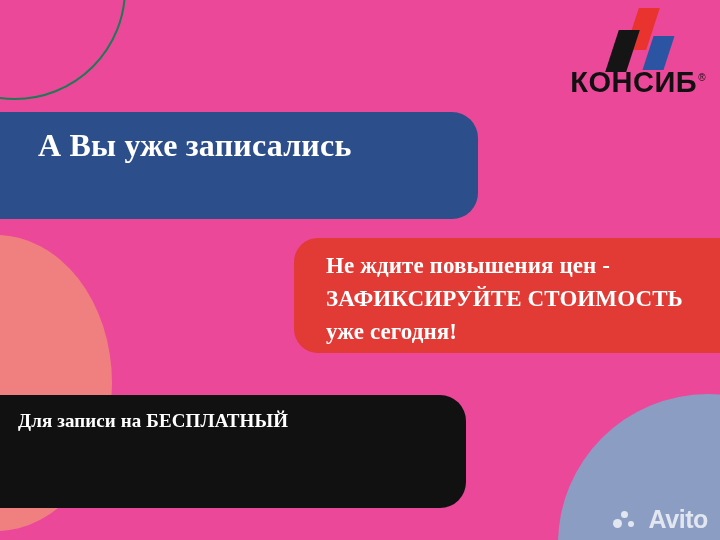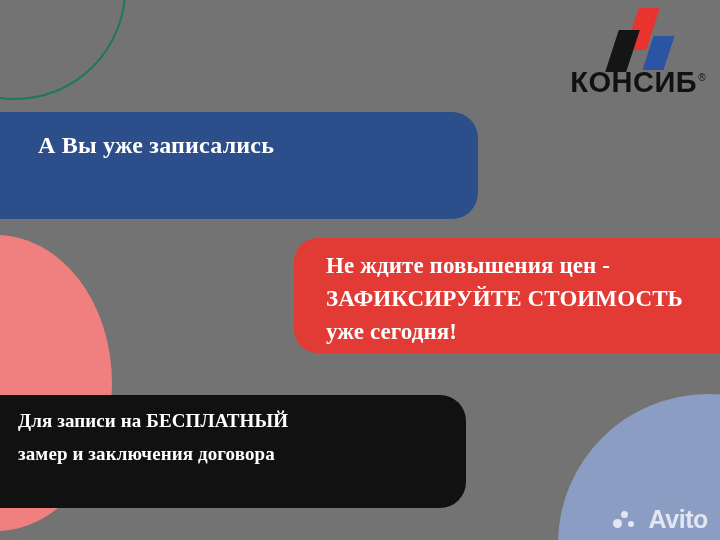--- a/index.html
+++ b/index.html
@@ -11,21 +11,21 @@
     height: 540px;
     background: #ffffff;
     font-family: "Liberation Serif", serif;
     overflow: hidden;
   }
 
   #ad-canvas {
     position: relative;
     width: 720px;
     height: 540px;
-    background: #737373;
+    background: #ec4899;
     overflow: hidden;
   }
 
   
   .deco-green-ring {
     position: absolute;
     left: -96px;
     top: -122px;
     width: 222px;
     height: 222px;
@@ -126,21 +126,21 @@
   .box-blue {
     left: -30px;
     top: 112px;
     width: 508px;
     height: 107px;
     background: #2c4e8a;
     border-radius: 0 26px 26px 0;
     padding: 14px 0 0 68px;
   }
   .box-blue .msg-line {
-    font-size: 24px;
+    font-size: 32px;
     line-height: 39px;
     letter-spacing: 0.2px;
   }
 
   .box-red {
     left: 294px;
     top: 238px;
     width: 460px;
     height: 115px;
     background: #e23a35;
@@ -224,21 +224,20 @@
   </div>
 
   <div class="msg-box box-red">
     <span class="msg-line">Не ждите повышения цен -</span>
     <span class="msg-line">ЗАФИКСИРУЙТЕ СТОИМОСТЬ</span>
     <span class="msg-line">уже сегодня!</span>
   </div>
 
   <div class="msg-box box-black">
     <span class="msg-line">Для записи на БЕСПЛАТНЫЙ</span>
-    <span class="msg-line">замер и заключения договора</span>
   </div>
 
   <div class="avito-watermark">
     <span class="avito-dots">
       <i class="d1"></i>
         <i class="d2"></i>
         <i class="d3"></i>
     </span>
     <span class="avito-word">Avito</span>
   </div>

